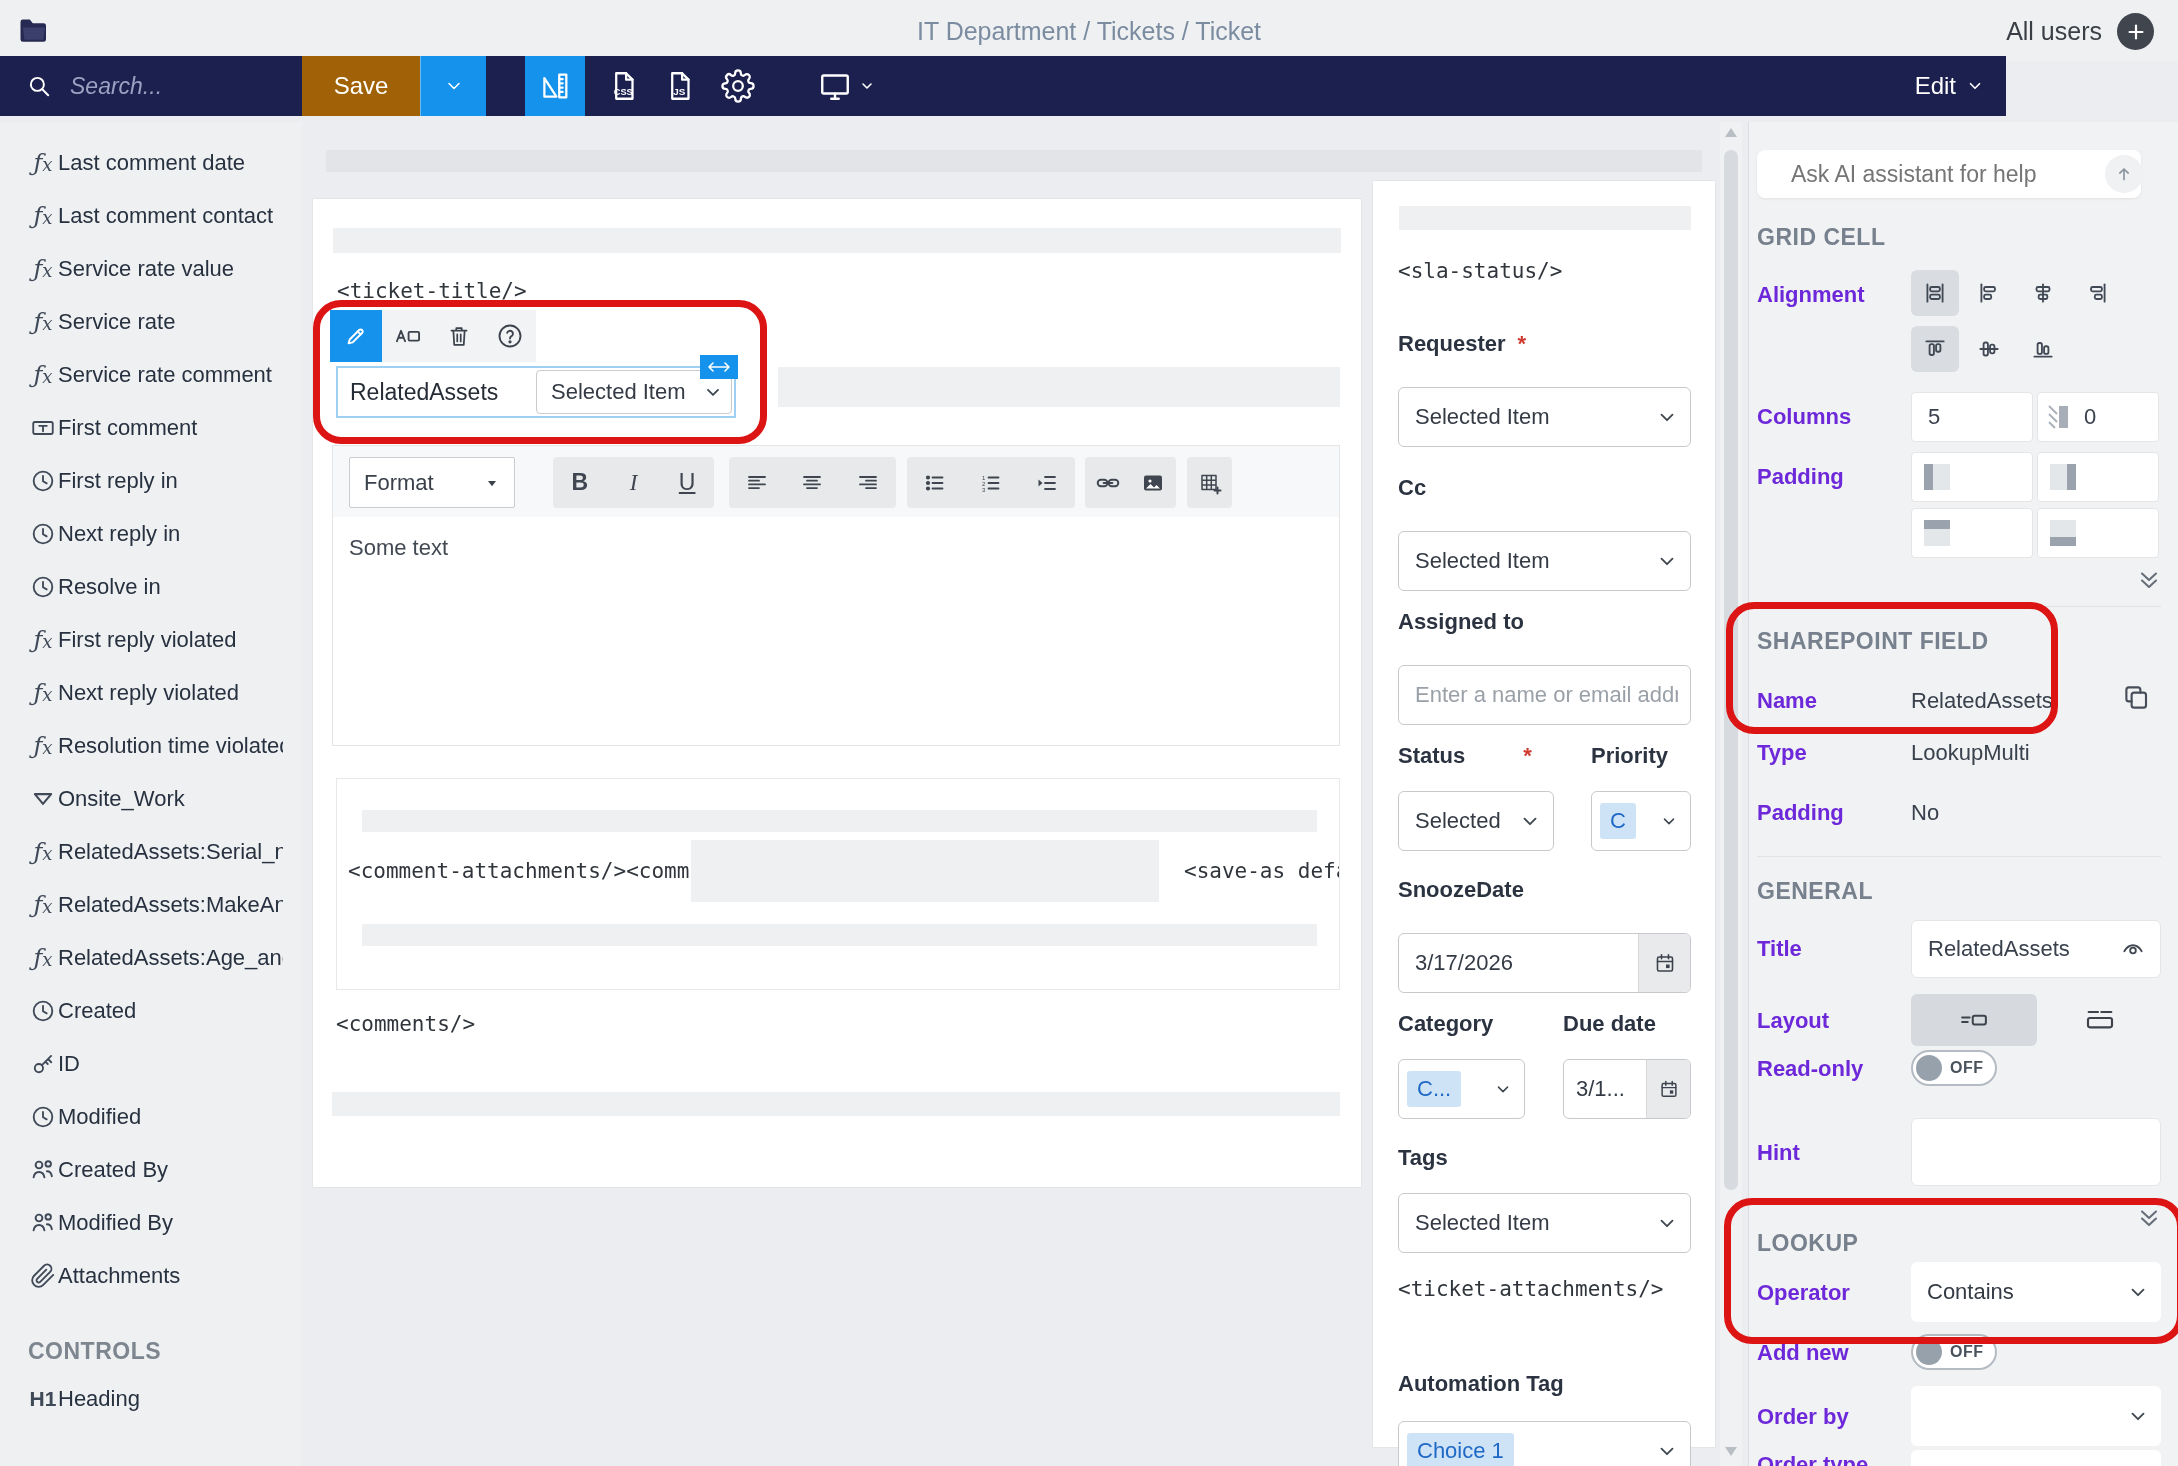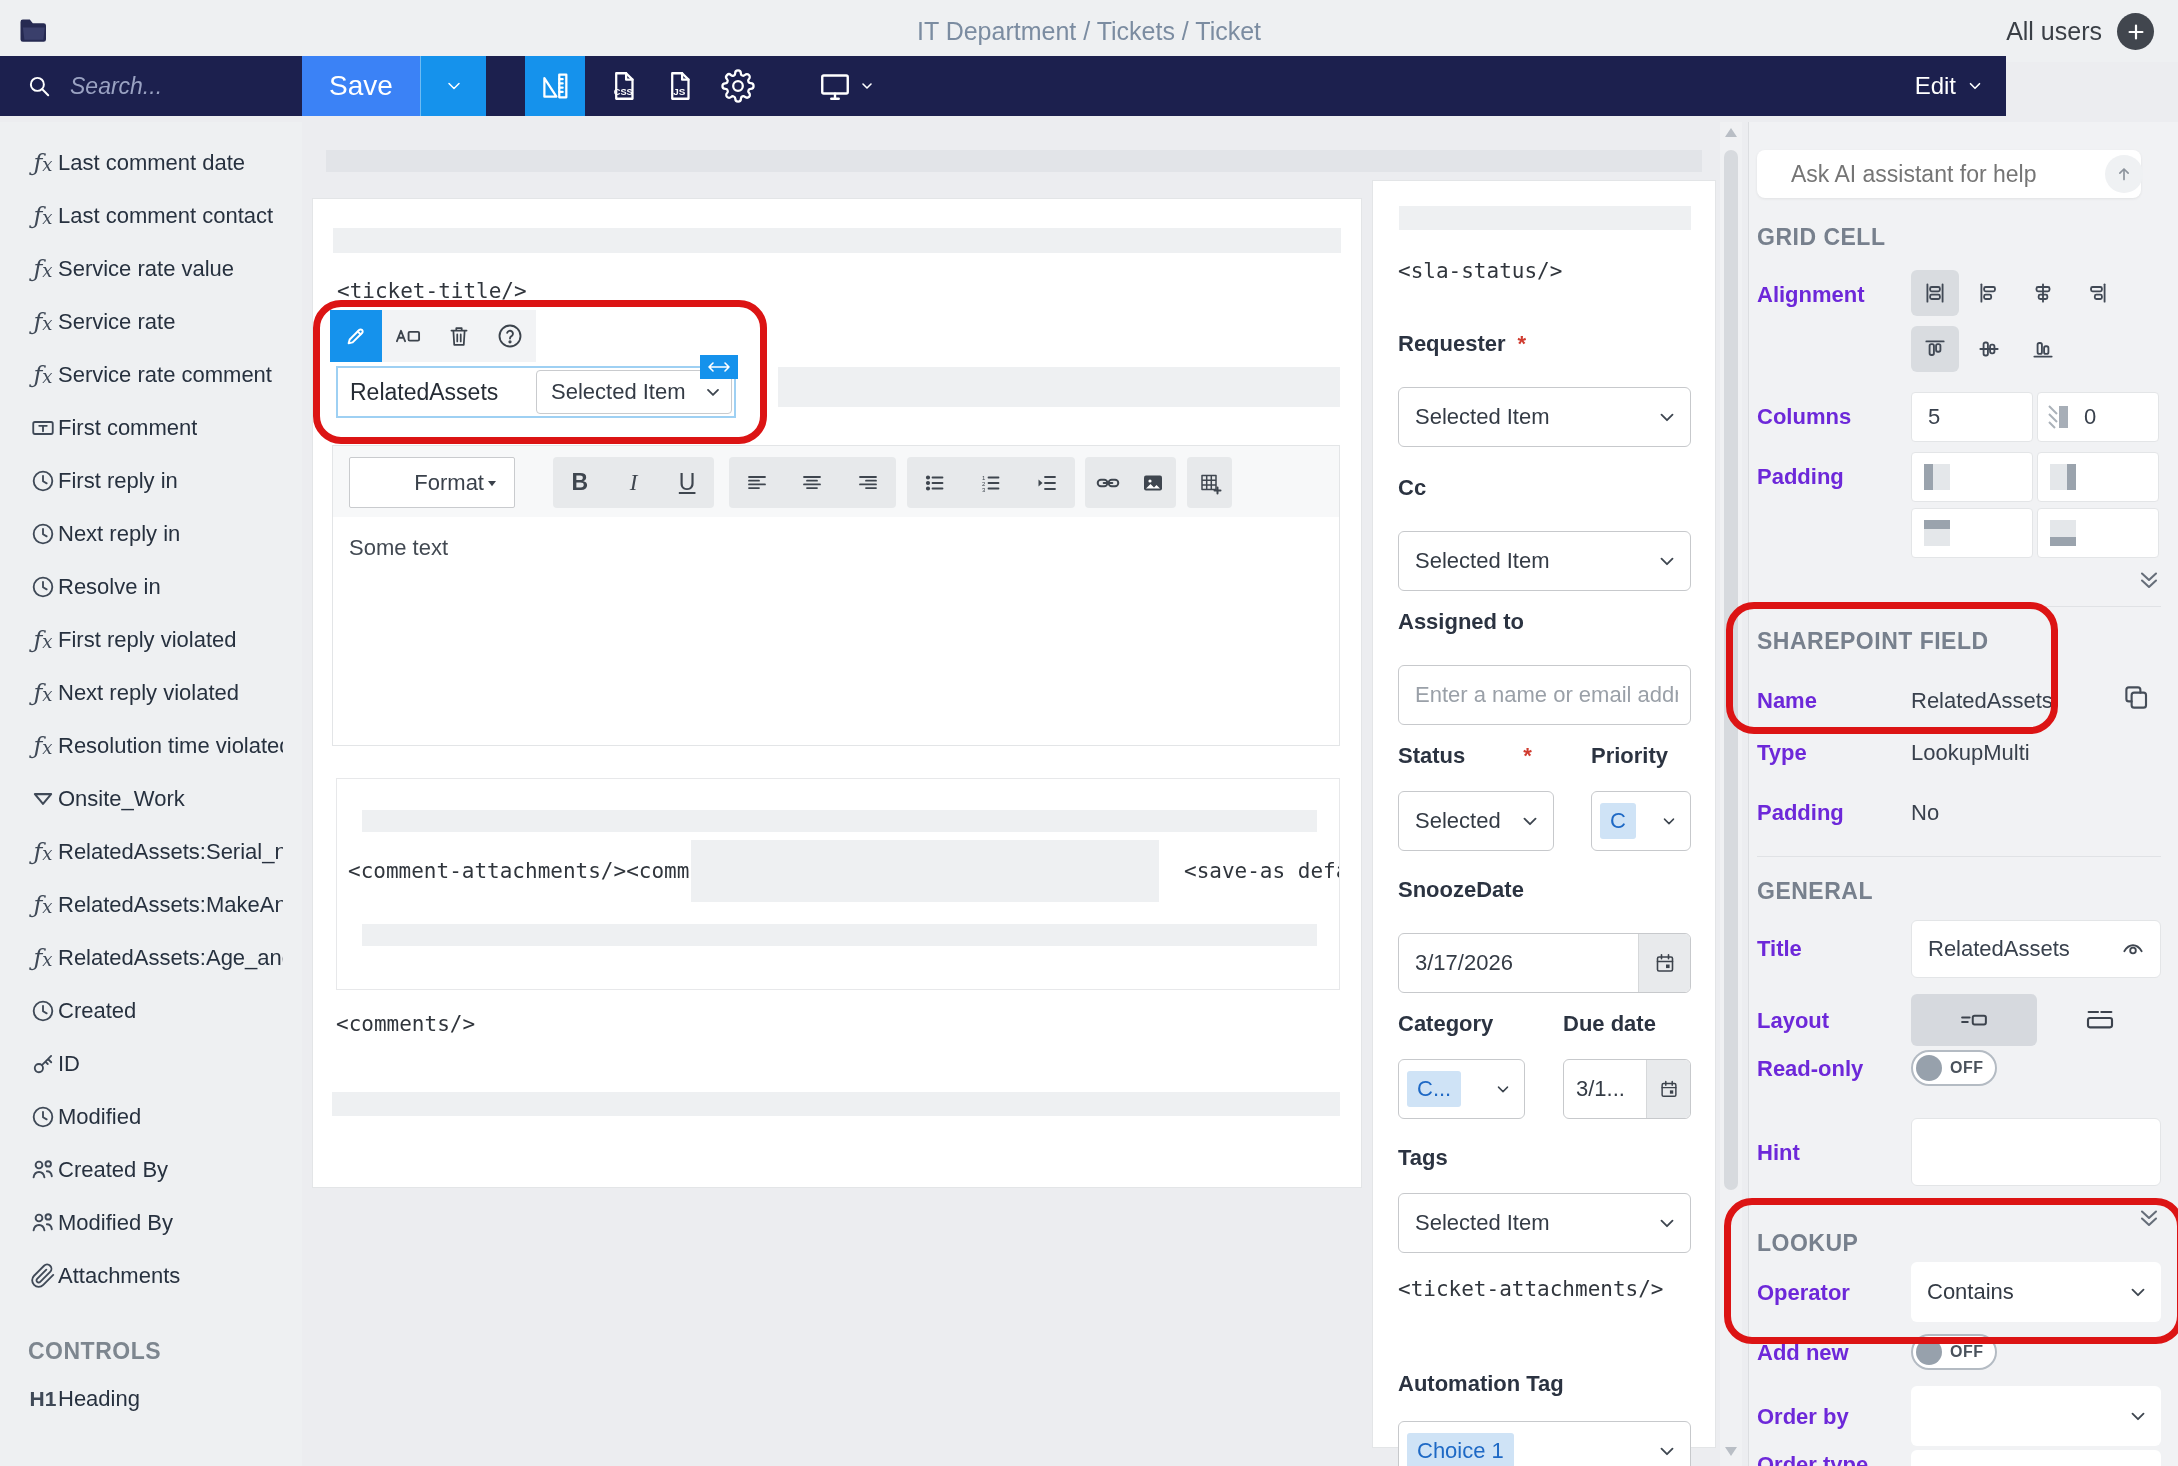--- a/index.html
+++ b/index.html
@@ -16,21 +16,21 @@
   #audience{right:76px;top:0;height:62px;display:flex;align-items:center;color:#3a3f46;font-size:25px}
   #audience-add{right:24px;top:13px;width:37px;height:37px;border-radius:50%;background:#41464e;color:#fff;
     display:flex;align-items:center;justify-content:center}
 
   
   #toolbar{left:0;top:56px;width:2006px;height:60px;background:#1c204e;color:#fff}
   #search{left:0;top:0;width:302px;height:60px;display:flex;align-items:center;padding-left:26px;box-sizing:border-box;gap:16px}
   #search input{background:transparent;border:none;outline:none;color:#aab1cd;font-size:23px;font-style:italic;width:180px;font-family:"Liberation Sans",sans-serif}
   #search input::placeholder{color:#9aa2c2}
   .tbtn{display:flex;align-items:center;justify-content:center;height:60px}
-  #save-btn{left:302px;top:0;width:118px;background:#3b82f6;font-size:28px}
+  #save-btn{left:302px;top:0;width:118px;background:#a16207;font-size:24px}
   #save-caret{left:420px;top:0;width:66px;background:#1592ec;border-left:1px solid rgba(255,255,255,.38);box-sizing:border-box}
   #tool-designer{left:525px;top:0;width:60px;background:#1592ec}
   #tool-css{left:596px;top:0;width:56px}
   #tool-js{left:652px;top:0;width:56px}
   #tool-gear{left:710px;top:0;width:56px}
   #tool-device{left:806px;top:0;width:80px;gap:6px}
   #edit-menu{right:22px;top:0;height:60px;display:flex;align-items:center;gap:10px;font-size:24px}
 
   
   #sidebar{left:0;top:122px;width:302px;height:1344px;background:#eef0f2;overflow:hidden}
@@ -58,21 +58,21 @@
   #field-box .flabel{font-size:23px;color:#262c35}
   #field-dd{width:196px;height:44px;border:1px solid #c9cbce;border-radius:4px;display:flex;align-items:center;
     justify-content:space-between;box-sizing:border-box;padding:0 8px 0 14px;font-size:22px;color:#343b45;overflow:hidden}
   #field-dd .txt{white-space:nowrap;overflow:hidden;width:140px}
   #drag-handle{left:700px;top:355px;width:38px;height:24px;background:#1592ec;color:#fff;display:flex;align-items:center;justify-content:center;z-index:5}
 
   
   #rte-bar{left:332px;top:445px;width:1008px;height:73px;background:#f7f8f9;border:1px solid #e3e5e7;box-sizing:border-box}
   .rte-g{position:absolute;top:11px;height:51px;background:#e7e9eb;border-radius:4px;display:flex;align-items:center;justify-content:space-around;color:#3f464f}
   #fmt-select{position:absolute;left:16px;top:11px;width:166px;height:51px;background:#fff;border:1px solid #c9cbce;border-radius:2px;
-    box-sizing:border-box;display:flex;align-items:center;justify-content:flex-end;padding:0 14px;font-size:22px;color:#3a414b}
+    box-sizing:border-box;display:flex;align-items:center;justify-content:space-between;padding:0 14px;font-size:22px;color:#3a414b}
   .rbt{width:46px;height:46px;display:flex;align-items:center;justify-content:center;font-size:23px}
   #rte-text{left:332px;top:517px;width:1008px;height:229px;background:#fff;border:1px solid #e3e5e7;border-top:none;box-sizing:border-box;
     font-size:22px;color:#424952;padding:18px 16px}
 
   
   #cm-box{left:336px;top:778px;width:1004px;height:212px;border:1px solid #e7e8ea;box-sizing:border-box;background:#fff;overflow:hidden}
 
   
   .flabel2{font-size:22px;font-weight:bold;color:#2b3341}
   .req{color:#d03b2f;margin-left:12px;font-weight:bold}

